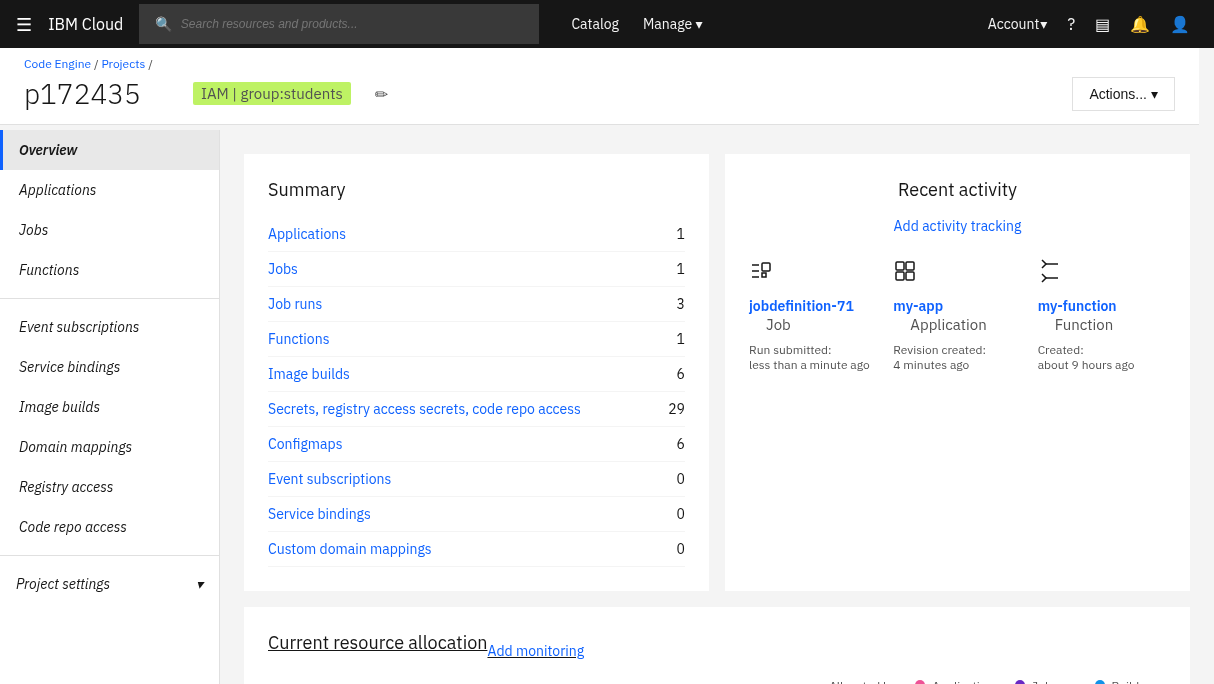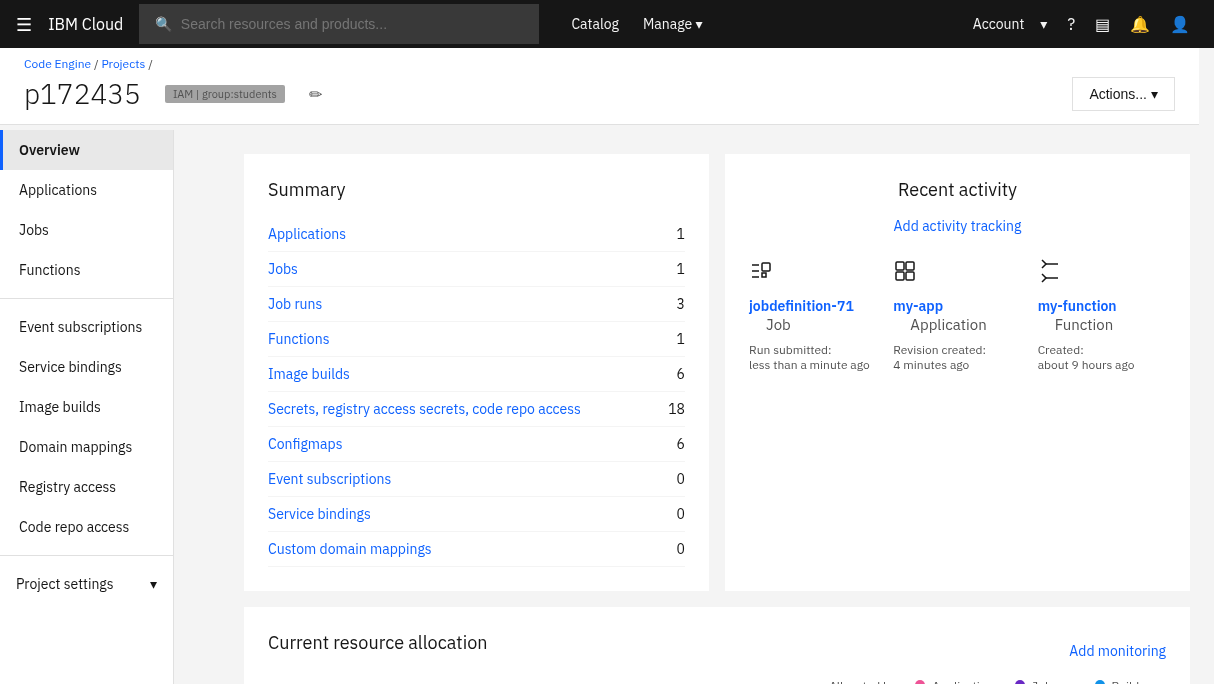--- a/index.html
+++ b/index.html
@@ -30,54 +30,56 @@
       padding: 0 16px;
       font-size: 14px;
       display: flex;
       align-items: center;
       gap: 8px;
     }
     .top-nav .search-bar input {
       background: transparent;
       border: none;
       color: #7dd3fc;
-      font-size: 14px;
+      font-size: 12px;
       outline: none;
       width: 100%;
+      font-style: italic;
     }
     .top-nav .nav-links { display: flex; align-items: center; gap: 24px; margin-left: 16px; }
     .top-nav .nav-links a { color: #f4f4f4; text-decoration: none; font-size: 14px; cursor: pointer; }
     .top-nav .nav-right { margin-left: auto; display: flex; align-items: center; gap: 4px; }
     .top-nav .nav-right .account-btn {
-      display: flex; align-items: center; gap: 16px;
+      display: flex; align-items: center; gap: 1px;
       color: #f4f4f4; font-size: 14px; cursor: pointer; padding: 0 8px;
     }
     .top-nav .nav-right .icon-btn { color: #f4f4f4; cursor: pointer; padding: 0 8px; font-size: 16px; }
 
     
     .breadcrumb-bar {
       position: fixed;
       top: 48px;
       left: 0; right: 15px;
       background: #fff;
       padding: 8px 24px 0;
       z-index: 99;
       border-bottom: 1px solid #e0e0e0;
     }
     .breadcrumb { font-size: 12px; color: #0f62fe; margin-bottom: 4px; }
     .breadcrumb span { color: #525252; }
     .breadcrumb a { color: #0f62fe; text-decoration: none; cursor: pointer; }
     .page-header { display: flex; align-items: center; padding-bottom: 12px; gap: 24px; }
     .page-title { font-size: 28px; font-weight: 300; color: #161616; }
     .iam-badge {
-      background: #a3a3a3;
+      background: #bef264;
       color: #525252;
-      font-size: 11px;
+      font-size: 15px;
       padding: 2px 8px;
       border-radius: 2px;
+      margin-left: 28px;
     }
     .edit-icon { color: #525252; cursor: pointer; font-size: 16px; }
     .actions-btn {
       margin-left: auto;
       display: flex; align-items: center; gap: 4px;
       border: 1px solid #e0e0e0;
       background: #fff;
       padding: 8px 16px;
       font-size: 14px;
       cursor: pointer;
@@ -85,28 +87,29 @@
     }
 
     
     .main-layout {
       display: flex;
       margin-top: 130px;
     }
 
     
     .sidebar {
-      width: 174px;
+      width: 220px;
       min-height: calc(100vh - 130px);
       background: #fff;
       border-right: 1px solid #e0e0e0;
       position: fixed;
       top: 130px;
       left: 0;
       overflow-y: auto;
+      font-style: italic;
     }
     .sidebar-item {
       display: flex; align-items: center;
       padding: 11px 16px;
       font-size: 14px;
       color: #161616;
       cursor: pointer;
       border-left: 3px solid transparent;
     }
     .sidebar-item.active {
@@ -159,21 +162,21 @@
     .activity-name { font-size: 14px; font-weight: 600; color: #161616; }
     .activity-type { font-size: 15px; color: #525252; margin-bottom: 8px; margin-left: 17px; }
     .activity-status { font-size: 12px; color: #525252; }
     .activity-time { font-size: 12px; color: #525252; }
 
     
     .resource-card {
       background: #fff;
       padding: 24px;
     }
-    .resource-header { display: flex; align-items: center; justify-content: space-between; margin-bottom: 8px; }
+    .resource-header { display: flex; align-items: center; justify-content: flex-start; margin-bottom: 8px; text-decoration: underline; }
     .resource-legend { display: flex; align-items: center; gap: 16px; font-size: 12px; color: #525252; justify-content: flex-end; margin-bottom: 16px; }
     .legend-dot { width: 10px; height: 10px; border-radius: 50%; display: inline-block; margin-right: 4px; }
   </style>
 </head>
 <body>
 
 <nav class="top-nav">
   <span class="menu-icon">☰</span>
   <span class="brand">IBM Cloud</span>
   <div class="search-bar">
@@ -277,21 +280,21 @@
             <div class="summary-row">
     <a class="summary-link">Functions</a>
     <span class="summary-count">1</span>
   </div>
             <div class="summary-row">
     <a class="summary-link">Image builds</a>
     <span class="summary-count">6</span>
   </div>
             <div class="summary-row">
     <a class="summary-link">Secrets, registry access secrets, code repo access</a>
-    <span class="summary-count">18</span>
+    <span class="summary-count">29</span>
   </div>
             <div class="summary-row">
     <a class="summary-link">Configmaps</a>
     <span class="summary-count">6</span>
   </div>
             <div class="summary-row">
     <a class="summary-link">Event subscriptions</a>
     <span class="summary-count">0</span>
   </div>
             <div class="summary-row">

